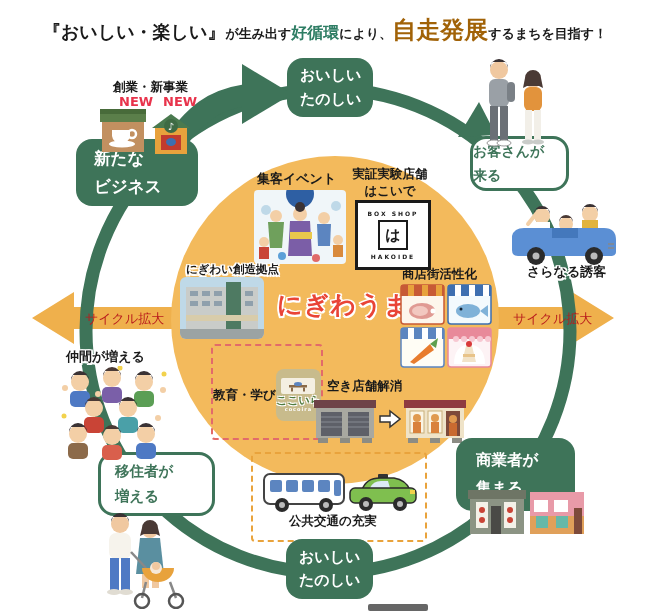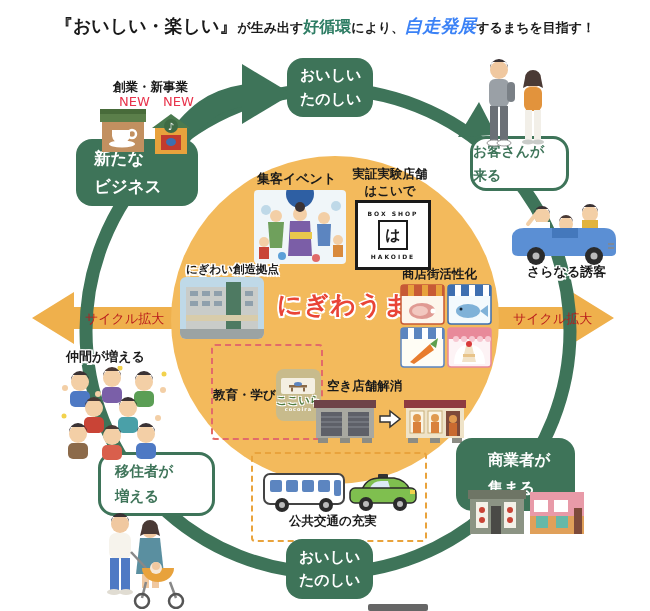--- a/index.html
+++ b/index.html
@@ -12,28 +12,28 @@
   .node{display:flex;flex-direction:column;justify-content:center;font-weight:bold;
         border-radius:16px;box-sizing:border-box;}
   .node span{display:block;white-space:nowrap;}
   .node-green{background:#3E7459;color:#fff;}
   .node-white{background:#fff;border:3px solid #3E7459;color:#3E7459;}
   
   .title{top:14px;left:0;width:650px;text-align:center;white-space:nowrap;}
   .t1{font-size:18px;font-weight:bold;}
   .t2{font-size:13px;font-weight:bold;}
   .t3{font-size:16px;font-weight:bold;color:#2E7D64;}
-  .t5{font-size:18px;font-weight:bold;color:#3b82f6;font-style:italic;}
+  .t5{font-size:24px;font-weight:bold;color:#a16207;}
   
   .center-circle{left:171px;top:156px;width:328px;height:328px;border-radius:50%;background:#F3BA5C;}
   .main-word{font-size:25px;font-weight:bold;color:#E94437;letter-spacing:1px;}
   .cycle-txt{font-size:13px;font-weight:normal;color:#b91c1c;}
   .dashed-red{border:2px dashed #E26A6A;border-radius:4px;}
   .dashed-orange{border:2px dashed #E9A33C;border-radius:4px;}
-  .new-txt{font-size:13px;font-weight:normal;color:#E8334B;}
+  .new-txt{font-size:13px;font-weight:bold;color:#E8334B;}
   
   .hakoide{background:#fff;border:3px solid #1a1a1a;display:flex;flex-direction:column;
            align-items:center;justify-content:center;gap:3px;}
   .hk-small{font-size:6px;font-weight:bold;letter-spacing:2px;white-space:nowrap;}
   .hk-box{width:26px;height:26px;border:2px solid #1a1a1a;display:flex;align-items:center;
           justify-content:center;font-size:15px;font-weight:bold;}
   
   .cocoira{background:#C8BB8C;border-radius:8px;display:flex;flex-direction:column;
            align-items:center;justify-content:center;}
   .cc-img{width:34px;height:16px;background:#F4EFE2;border-radius:2px;margin-bottom:1px;
@@ -250,21 +250,21 @@
     <span>たのしい</span>
   </div>
   <div class="abs node node-green" style="left:76px;top:139px;width:122px;height:67px;padding-left:18px;font-size:16.5px;line-height:1.65;">
     <span>新たな</span>
     <span>ビジネス</span>
   </div>
   <div class="abs node node-white" style="left:470px;top:136px;width:99px;height:55px;padding-left:0;font-size:14px;line-height:1.7;">
     <span>お客さんが</span>
     <span>来る</span>
   </div>
-  <div class="abs node node-green" style="left:456px;top:438px;width:119px;height:73px;padding-left:32px;font-size:15.5px;line-height:1.8;">
+  <div class="abs node node-green" style="left:456px;top:438px;width:119px;height:73px;padding-left:20px;font-size:15.5px;line-height:1.8;">
     <span>商業者が</span>
     <span>集まる</span>
   </div>
   <div class="abs node node-white" style="left:98px;top:452px;width:117px;height:64px;padding-left:14px;font-size:14.5px;line-height:1.75;">
     <span>移住者が</span>
     <span>増える</span>
   </div>
 
   <div class="abs lbl" style="left:113px;top:79px;font-size:12.5px;">創業・新事業</div>
   <div class="abs new-txt" style="left:119px;top:94px;">NEW</div>

